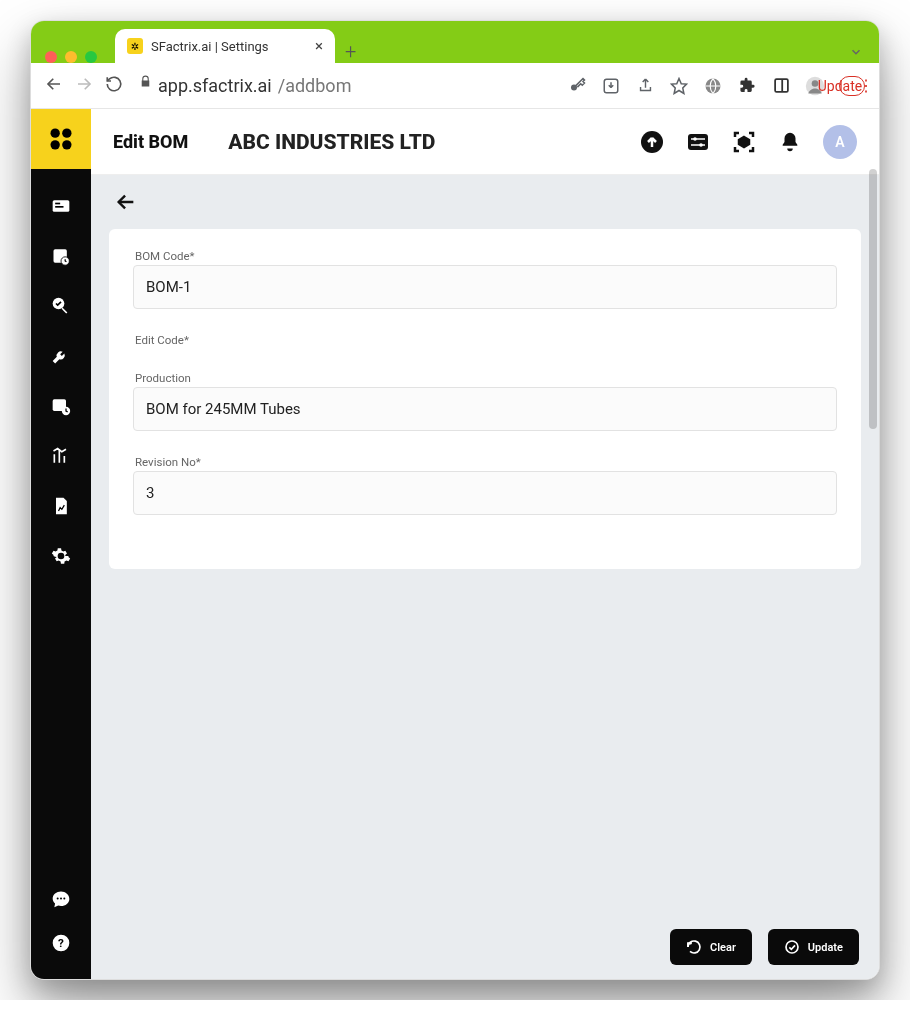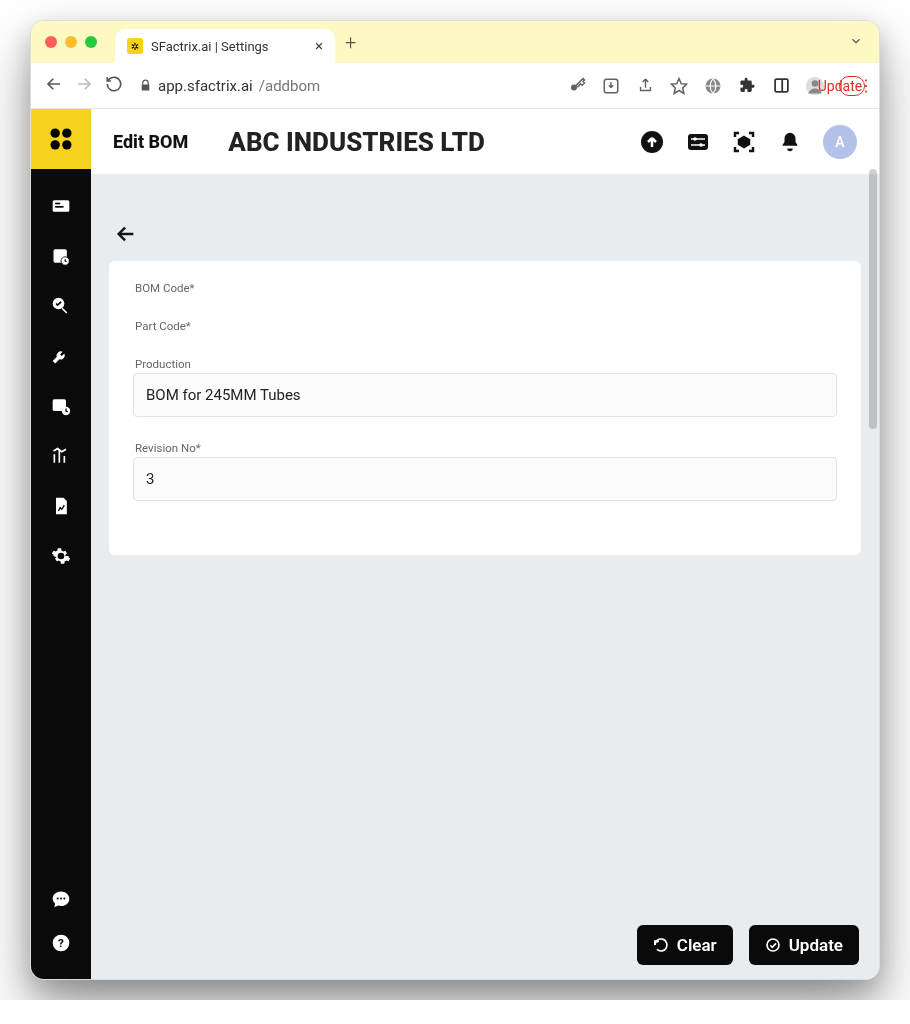--- a/index.html
+++ b/index.html
@@ -9,83 +9,83 @@
   height: 960px;
   background: #fff;
   border-radius: 14px;
   box-shadow: 0 30px 60px rgba(0,0,0,0.35), 0 10px 25px rgba(0,0,0,0.2);
   overflow: hidden;
   display: flex;
   flex-direction: column;
   border: 1px solid #ddd;
 }
 
-.chrome-top { background: #fef9c3; display: flex; align-items: center; height: 42px; padding-left: 14px; }
+.chrome-top { background: #84cc16; display: flex; align-items: flex-end; height: 42px; padding-left: 14px; }
 .traffic { display: flex; gap: 8px; margin-right: 18px; }
 .traffic span { width: 12px; height: 12px; border-radius: 50%; display: block; }
 .traffic .r { background: #ff5f57; }
 .traffic .y { background: #febc2e; }
 .traffic .g { background: #28c840; }
 .tab {
   background: #fff; height: 34px; margin-top: 8px; border-radius: 10px 10px 0 0;
   display: flex; align-items: center; padding: 0 12px; gap: 8px; font-size: 13px; color: #333;
   min-width: 220px;
 }
 .tab .favicon { width: 16px; height: 16px; background: #f7d21c; border-radius: 3px; display:flex; align-items:center; justify-content:center; }
 .tab .favicon::before { content:"✲"; font-size:10px; color:#000; }
 .tab .tab-title { flex: 1; }
 .tab .close { color: #444; font-size: 15px; }
 .newtab { margin-left: 10px; color: #555; font-size: 20px; font-weight: 300; }
 .chrome-top .spacer { flex: 1; }
 .chevron { margin-right: 16px; color: #666; }
 .chrome-bar { background: #fff; height: 46px; display:flex; align-items:center; padding: 0 14px; gap: 12px; border-bottom: 1px solid #e6e6e6; }
 .nav-btn { color: #555; font-size: 18px; }
 .nav-btn.disabled { color: #bbb; }
-.addr { display:flex; align-items:flex-end; gap:6px; font-size: 15px; color:#333; margin-left:4px; }
+.addr { display:flex; align-items:flex-start; gap:6px; font-size: 18px; color:#333; margin-left:4px; }
 .addr .lock { font-size: 13px; color:#555; }
 .addr .dim { color:#777; }
 .chrome-bar .flex { flex:1; }
 .toolbar-icons { display:flex; align-items:center; gap:14px; color:#5f6368; font-size:16px; }
 .toolbar-icons span { display:inline-flex; align-items:center; justify-content:center; width:20px; height:20px; }
 .update-pill { border:1.5px solid #d93025; color:#d93025; padding:4px 12px; border-radius:20px; font-size:14px; display:flex; align-items:center; gap:8px; }
 .update-pill .dots { color:#d93025; font-size:16px; }
 
 .app { flex:1; display:flex; overflow:hidden; position:relative; }
 .sidebar { width:60px; background:#0a0a0a; display:flex; flex-direction:column; align-items:center; }
 .logo {
   width:60px; height:60px; background:#f7d21c; display:flex; align-items:center; justify-content:center;
 }
 .logo svg { width:28px; height:28px; }
 .side-icons { flex:1; display:flex; flex-direction:column; align-items:center; gap:28px; padding-top:26px; }
 .side-icons .ic { width:22px; height:22px; color:#fff; display:flex; align-items:center; justify-content:center; }
 .side-bottom { display:flex; flex-direction:column; align-items:center; gap:20px; padding-bottom:22px; }
 .content { flex:1; display:flex; flex-direction:column; background:#e9ecef; overflow:hidden; }
 .topbar { height:66px; background:#fff; display:flex; align-items:center; padding:0 22px; gap:20px; border-bottom:1px solid #eee; }
 .topbar .title { font-weight:800; color:#111; font-size:18px; }
-.topbar .company { font-weight:800; color:#222; font-size:26px; margin-left:20px; flex:0 0 auto; }
+.topbar .company { font-weight:800; color:#222; font-size:21px; margin-left:20px; flex:0 0 auto; }
 .topbar .gap { flex:1; }
 .topbar .hic { width:26px; height:26px; color:#111; display:flex; align-items:center; justify-content:center; }
 .avatar { width:34px; height:34px; border-radius:50%; background:#b3c0e8; color:#fff; display:flex; align-items:center; justify-content:center; font-size:14px; font-weight:600; }
-.body { flex:1; overflow:auto; padding:14px 18px 20px 18px; position:relative;margin-top:32px; }
+.body { flex:1; overflow:auto; padding:14px 18px 20px 18px; position:relative; }
 .back { padding: 2px 0 12px 6px; }
 .back svg { width:22px; height:22px; }
 .card { background:#fff; border-radius:6px; padding:20px 24px 30px 24px; }
 .field { margin-bottom:24px; }
 .field-label { font-size:11.5px; color:#666; margin-bottom:2px; padding-left:2px; }
 .field-input {
   width:100%; border:1px solid #e2e2e2; border-radius:4px; background:#fbfbfb;
   padding:12px 12px; font-size:15px; color:#222;
 }
 .actions {
   position:absolute; bottom:0; right:0; padding:14px 20px;
   display:flex; gap:16px; background:transparent;
 }
 .btn {
   background:#0a0a0a; color:#fff; border:none; border-radius:6px;
-  padding:10px 16px; font-size:17px; font-weight:600; display:flex; align-items:center; gap:8px;
+  padding:10px 16px; font-size:11px; font-weight:600; display:flex; align-items:center; gap:8px;
 }
 .btn svg { width:16px; height:16px; }
 .scroll-thumb { position:absolute; right:2px; top:60px; width:8px; height:260px; background:rgba(0,0,0,0.18); border-radius:4px; }
 </style>
 </head>
 <body>
 
 <div class="window">
 
   <div class="chrome-top">
@@ -307,25 +307,26 @@
           <svg viewBox="0 0 24 24" fill="none" stroke="#111" stroke-width="2.6">
               <line x1="20" y1="12" x2="4" y2="12"></line>
               <polyline points="11 5 4 12 11 19"></polyline>
             </svg>
         </div>
 
         <div class="card">
 
           <div class="field">
             <div class="field-label">BOM Code*</div>
+            <input class="field-input" value="BOM-1" style="">
           </div>
 
 
           <div class="field">
-            <div class="field-label">Part Code*</div>
+            <div class="field-label">Edit Code*</div>
           </div>
 
           <div class="field">
             <div class="field-label">Production</div>
             <input class="field-input" value="BOM for 245MM Tubes" style="">
           </div>
 
           <div class="field">
             <div class="field-label">Revision No*</div>
             <input class="field-input" value="3" style="">

